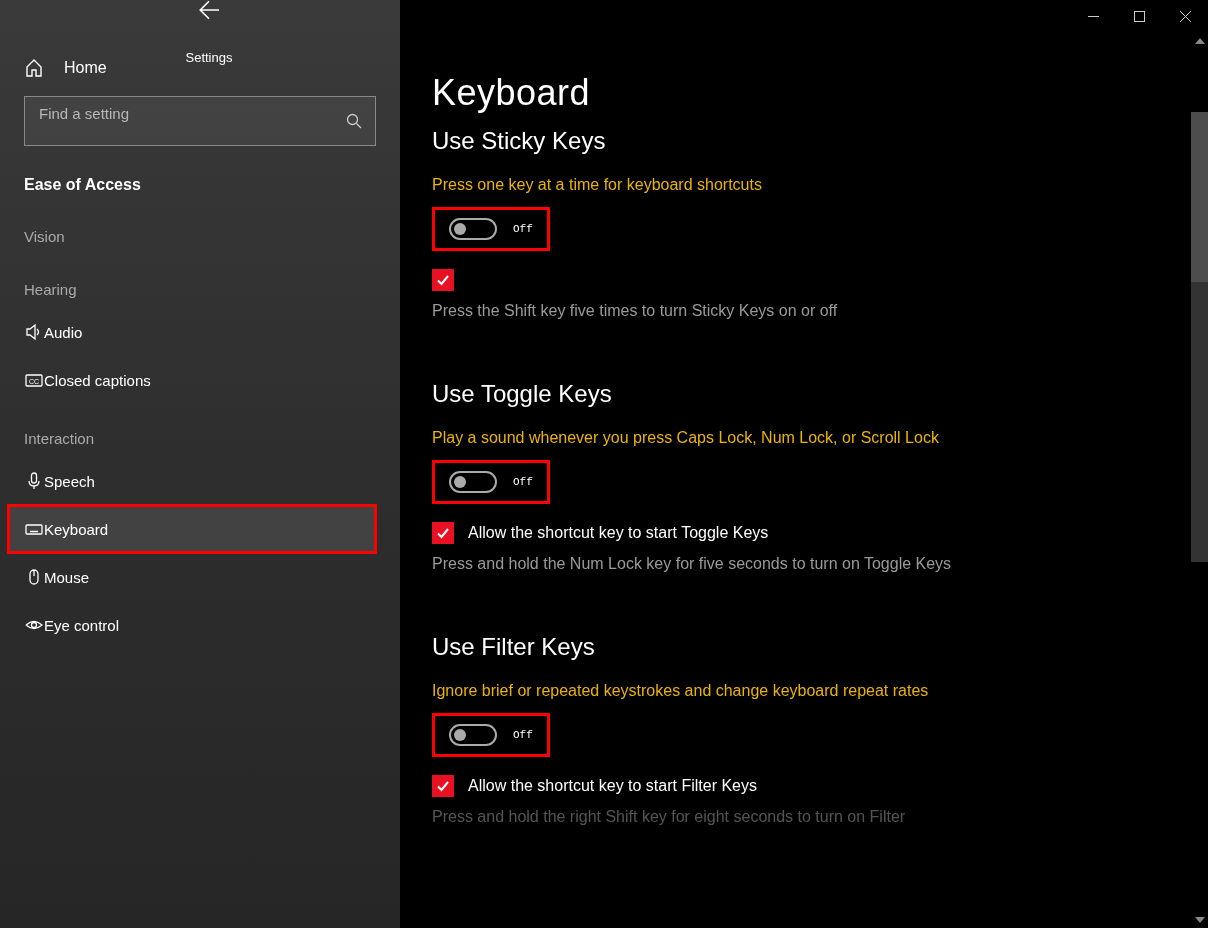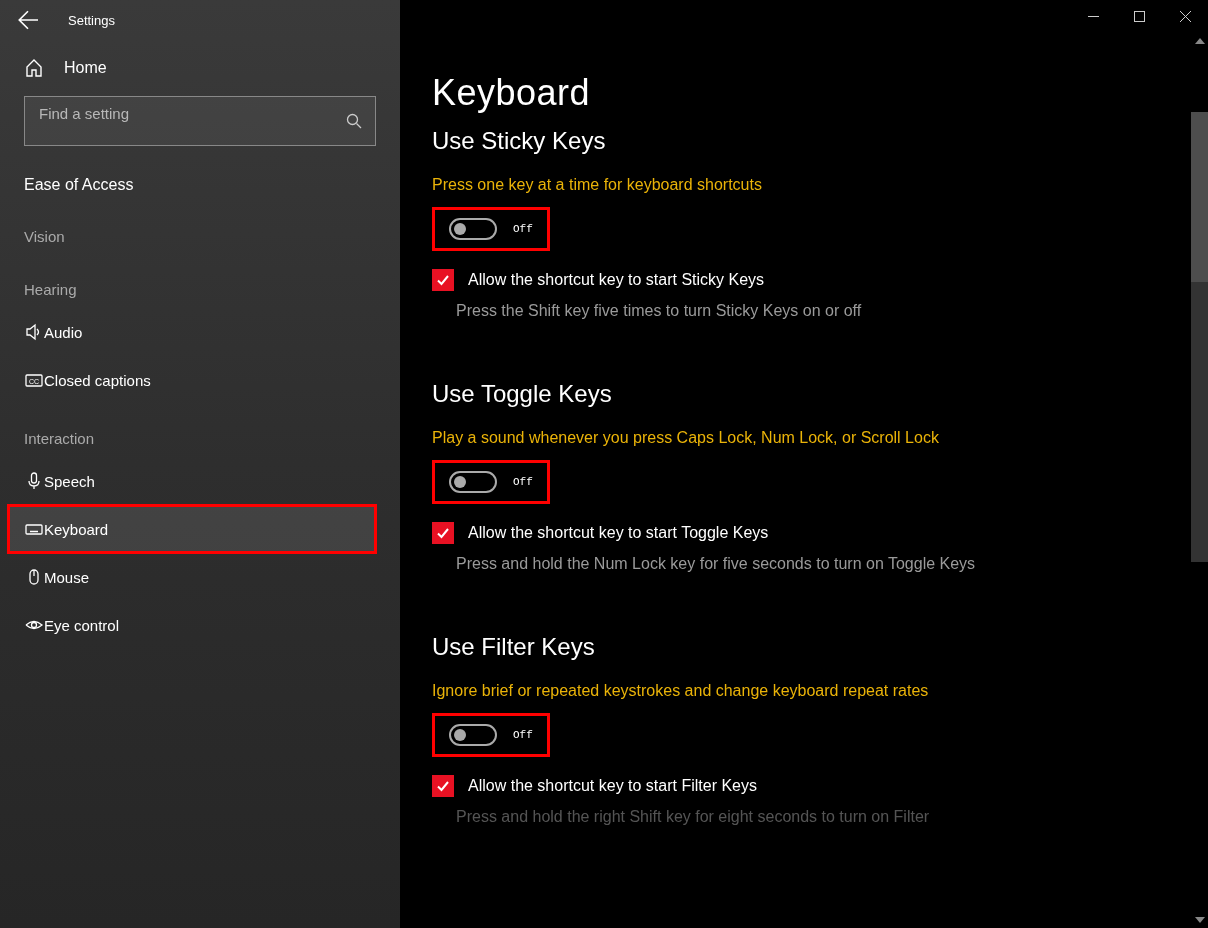--- a/index.html
+++ b/index.html
@@ -1,40 +1,40 @@
 <!DOCTYPE html>
 <html><head>
 <meta charset="utf-8">
 <style>
   * { box-sizing: border-box; margin: 0; padding: 0; }
   html, body { width: 1208px; height: 928px; overflow: hidden; font-family: "Segoe UI", sans-serif; background: #000; color: #fff; }
   .window { display: flex; width: 100%; height: 100%; position: relative; }
   .sidebar { width: 400px; height: 100%; background: linear-gradient(to bottom, #3a3a3a, #2e2e2e 50%, #262626); display: flex; flex-direction: column; }
-  .titlebar { height: 40px; display: flex; align-items: center; padding-left: 18px; font-size: 13px; color: #fff; gap: 30px; }
+  .titlebar { height: 40px; display: flex; align-items: center; padding-left: 18px; font-size: 13px; color: #fff; gap: 30px; flex-direction: column; }
   .back-btn { width: 20px; height: 20px; display: flex; align-items: center; justify-content: center; cursor: default; }
   .home-row { display: flex; align-items: center; gap: 20px; padding: 18px 24px 14px 24px; font-size: 16px; }
   .home-icon { width: 20px; height: 20px; }
   .search-wrap { margin: 4px 24px 16px 24px; }
   .search-box { width: 100%; height: 50px; border: 1px solid #888; background: rgba(255,255,255,0.06); color: #fff; font-size: 15px; padding: 0 40px 15px 14px; outline: none; }
   .search-box::placeholder { color: #b8b8b8; }
   .search-wrap { position: relative; }
   .search-icon { position: absolute; right: 14px; top: 50%; transform: translateY(-50%); width: 16px; height: 16px; }
-  .category-title { font-size: 16px; font-weight: 400; color: #fff; padding: 14px 24px 8px 24px; }
+  .category-title { font-size: 16px; font-weight: 700; color: #fff; padding: 14px 24px 8px 24px; }
   .group-label { font-size: 15px; color: #aaa; padding: 26px 24px 10px 24px; }
   .nav-item { display: flex; align-items: center; padding: 14px 24px; font-size: 15px; color: #fff; cursor: default; }
   .nav-item .nav-icon { width: 20px; height: 20px; flex-shrink: 0; }
   .nav-item.selected { background: rgba(255,255,255,0.10); }
   .highlight-red { outline: 3px solid #ff0000; outline-offset: -2px; }
   
   .main { flex: 1; height: 100%; background: #000; position: relative; overflow: hidden; }
   .main-inner { padding: 72px 40px 20px 32px; overflow-y: hidden; height: 100%; }
   h1.page-title { font-size: 36px; font-weight: 400; margin-bottom: 6px; letter-spacing: 0.5px; }
   h2.section-title { font-size: 24px; font-weight: 400; margin-top: 13px; margin-bottom: 18px; }
   .desc { font-size: 16px; color: #eab308; margin-bottom: 10px; max-width: 560px; line-height: 1.5; }
-  .subtext { font-size: 16px; color: #9a9a9a; margin-top: 8px; max-width: 560px; line-height: 1.5; margin-left: 24px; }
+  .subtext { font-size: 16px; color: #9a9a9a; margin-top: 8px; max-width: 560px; line-height: 1.5; }
   .toggle { width: 48px; height: 22px; border: 2px solid #aaa; border-radius: 12px; position: relative; background: #000; }
   .toggle .knob { width: 12px; height: 12px; border-radius: 50%; background: #aaa; position: absolute; left: 3px; top: 50%; transform: translateY(-50%); }
   .toggle-label { font-size: 11px; font-family: Liberation Mono, monospace; }
   .redbox { border: 3px solid #ff0000; padding: 8px 14px; display: inline-flex; align-items: center; gap: 16px; }
   .check-row { display: flex; align-items: center; gap: 14px; margin-top: 18px; }
   .checkbox { width: 22px; height: 22px; background: #e81123; display: flex; align-items: center; justify-content: center; flex-shrink: 0; }
   .checkbox svg { width: 16px; height: 16px; }
   .section-gap { height: 44px; }
   
   .win-controls { position: absolute; top: 0; right: 0; display: flex; height: 32px; }
@@ -179,21 +179,20 @@
             <div class="knob"></div>
           </div>
         <span class="toggle-label">Off</span>
       </div>
       <div class="check-row">
         <div class="checkbox">
           <svg viewBox="0 0 16 16">
               <path d="M3 8.5 L6.5 12 L13 4" stroke="#fff" stroke-width="2" fill="none"></path>
             </svg>
         </div>
-        <span>Allow the shortcut key to start Sticky Keys</span>
       </div>
       <p class="subtext">Press the Shift key five times to turn Sticky Keys on or off</p>
 
       <div class="section-gap"></div>
 
       
       <h2 class="section-title">Use Toggle Keys</h2>
       <p class="desc">Play a sound whenever you press Caps Lock, Num Lock, or Scroll Lock</p>
       <div class="redbox">
         <div class="toggle">

